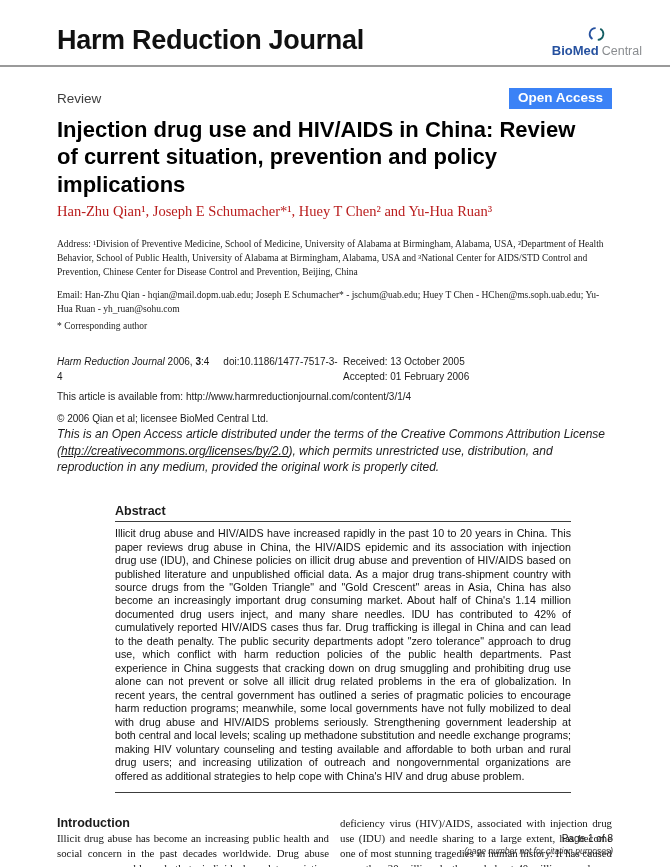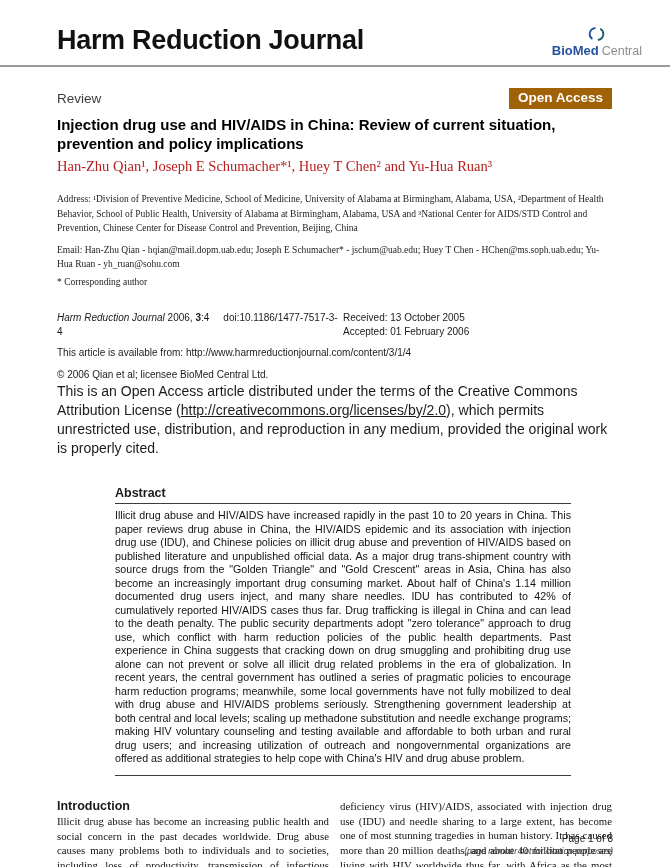--- a/index.html
+++ b/index.html
@@ -27,47 +27,47 @@
   .logo-bio, .logo-med { color:#26519f; }
   .logo-central { color:#8a8d90; font-weight:400; font-size:12.5px; margin-left:3px; }
   .top-rule { height:2px; background:#9a9a9a; margin-top:9px; }
 
   main { padding:0 58px 0 57px; }
 
   
   .review-row { display:flex; justify-content:space-between; align-items:center; margin-top:21px; }
   .article-type { font-size:13.5px; color:#3c3c3c; }
   .open-access-badge {
-    background:#a16207; color:#fff; font-weight:700; font-size:13.5px;
+    background:#3b82f6; color:#fff; font-weight:700; font-size:13.5px;
     padding:2px 9px 3px 9px; line-height:1.2;
   }
 
   
-  .article-title { margin:7px 16px 0 0; font-size:15px; font-weight:700; line-height:1.24; color:#000; }
+  .article-title { margin:7px 16px 0 0; font-size:22px; font-weight:700; line-height:1.24; color:#000; }
   .authors { font-family:"Liberation Serif", serif; font-size:14.5px; margin-top:5px; color:#b91c1c; }
 
   
   .address, .email, .corr {
     font-family:"Liberation Serif", serif; font-size:9.5px; line-height:1.5; margin:0;
   }
   .address { margin-top:17px; }
   .email { margin-top:8px; }
   .corr { margin-top:3px; }
 
   
   .pub-grid { display:flex; margin-top:22px; font-size:10px; }
   .pub-left { width:286px; }
   .pub-left p, .pub-right p { margin:0; line-height:1.45; }
   .pub-left .cite-line { margin-top:0; }
   .cite-journal { font-style:italic; }
   .cite-volume { font-weight:700; }
   .cite-doi { margin-left:14px; }
   .avail { font-size:10px; margin:7px 0 0 0; }
   .copy { font-size:10px; margin:11px 0 0 0; }
-  .license { font-size:14px; margin:2px 0 0 0; line-height:1.35; }
+  .license { font-size:12px; margin:2px 0 0 0; line-height:1.35;font-style:italic; }
   .url-link { color:#1b1b1b; }
   .underline { text-decoration:underline; }
 
   
   .abstract {
     margin:29px 0 0 58px; width:456px;
     border-bottom:1.5px solid #3c3c3c; padding-bottom:9px;
   }
   .abstract h3 {
     margin:0; font-size:12.5px; font-weight:700;

